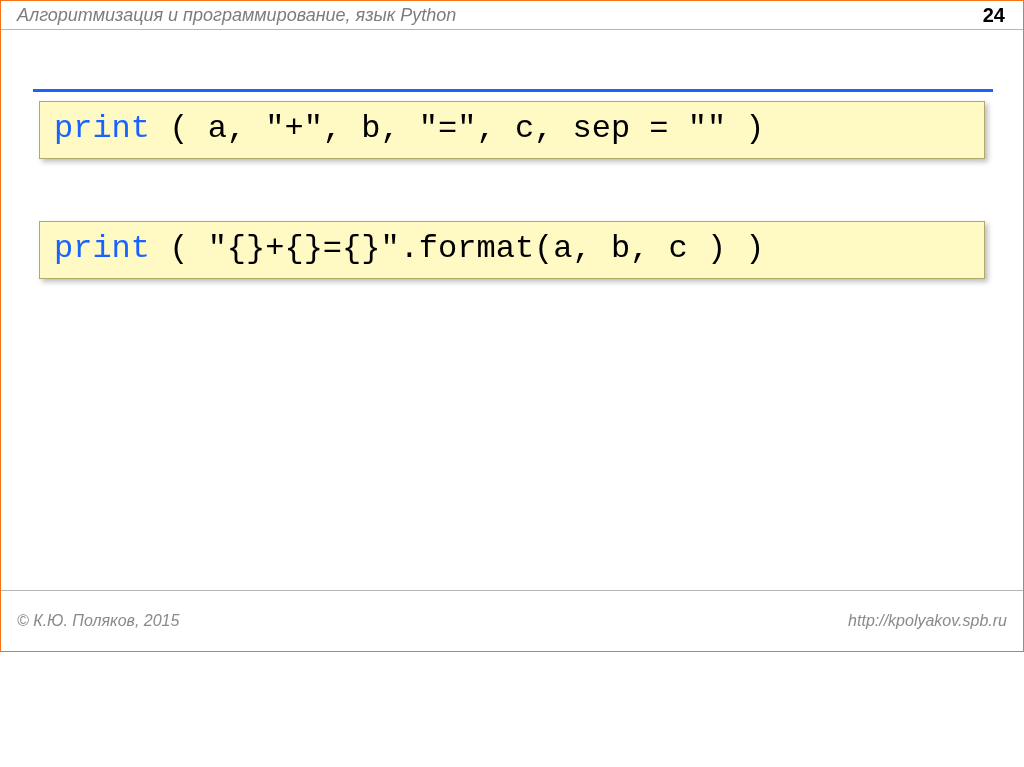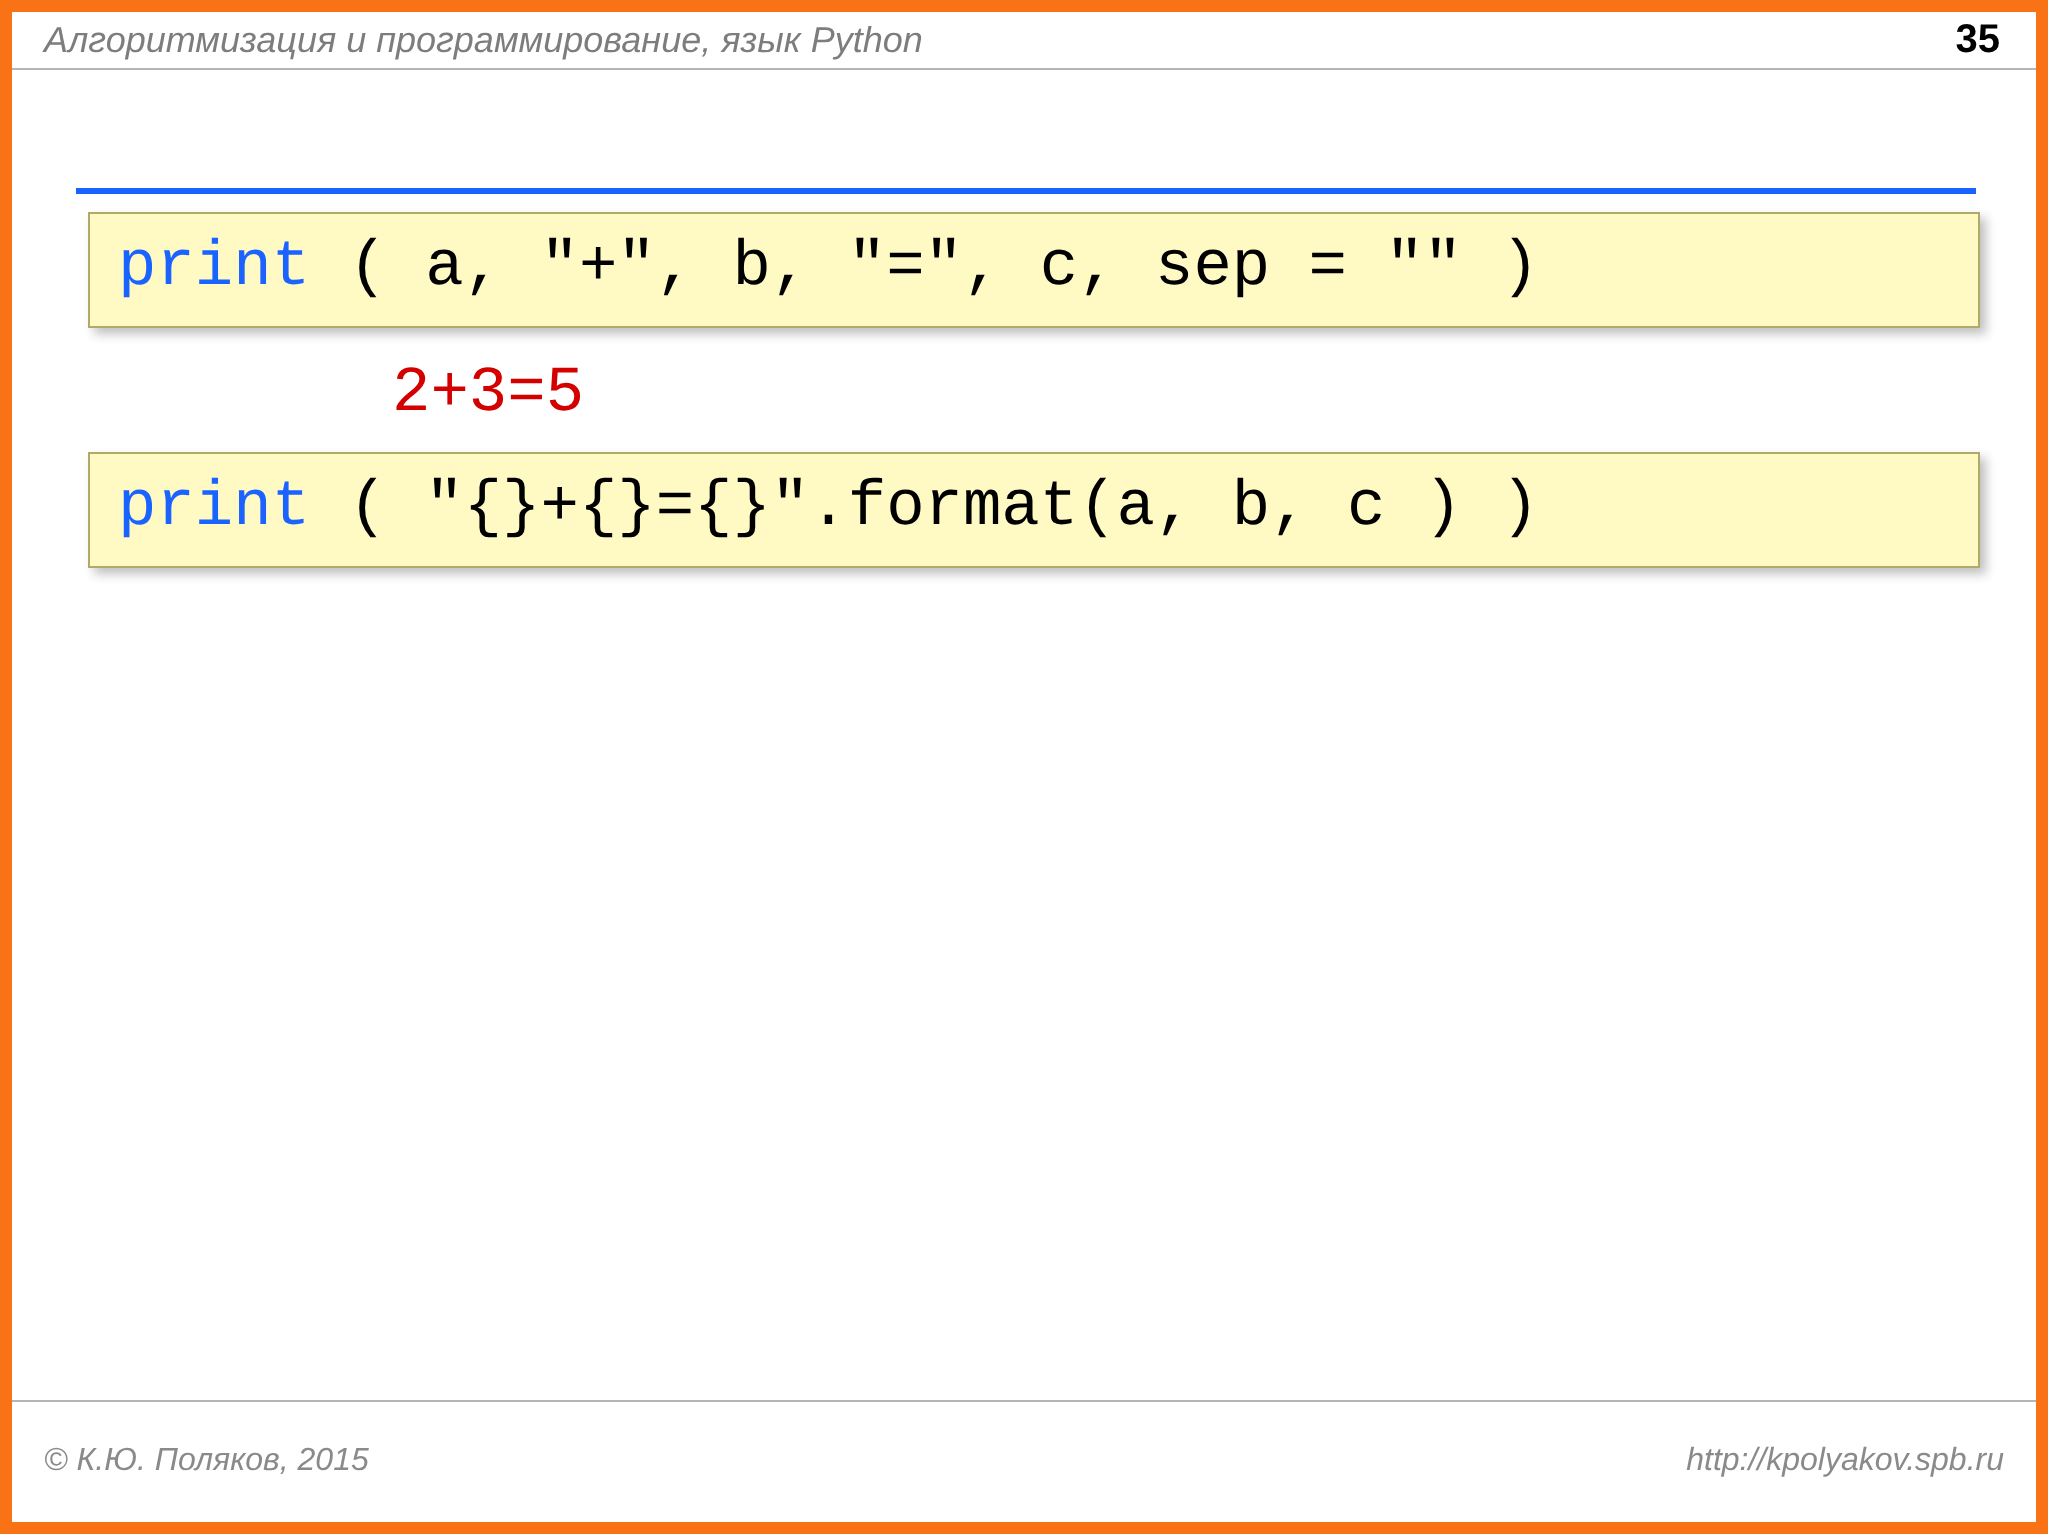--- a/index.html
+++ b/index.html
@@ -7,23 +7,23 @@
     padding: 0;
     width: 1024px;
     height: 767px;
     font-family: Arial, "Helvetica Neue", Helvetica, sans-serif;
     background: #fff;
     color: #000;
   }
   .slide {
     position: relative;
     width: 1024px;
-    height: 767px;
+    height: 652px;
     box-sizing: border-box;
-    border: 6px solid #f97316;
+    border: 1px solid #f97316;
   }
   
   .header {
     position: absolute;
     left: 0; right: 0; top: 0;
     height: 28px;
     border-bottom: 1px solid #b5b5b5;
     display: flex;
     align-items: center;
     padding: 0 14px 0 16px;
@@ -103,28 +103,27 @@
   }
   .footer .ft-left { flex: 1 1 auto; }
 </style>
 </head>
 <body>
 
 <div class="slide">
 
   <div class="header">
     <div class="hd-title">Алгоритмизация и программирование, язык Python</div>
-    <div class="hd-page">35</div>
+    <div class="hd-page">24</div>
   </div>
 
   <div class="title-rule"></div>
 
   <div class="codebox" style="top:100px;"><span class="kw">print</span><span class="txt"> ( a, "+", b, "=", c, sep = "" )</span></div>
 
-  <div class="output" style="left:190px; top:172px;">2+3=5</div>
 
   <div class="codebox" style="top:220px;"><span class="kw">print</span><span class="txt"> ( "{}+{}={}".format(a, b, c ) )</span></div>
 
   <div class="footer">
     <div class="ft-left">© К.Ю. Поляков, 2015</div>
     <div class="ft-right">http://kpolyakov.spb.ru</div>
   </div>
 
 </div>
 

